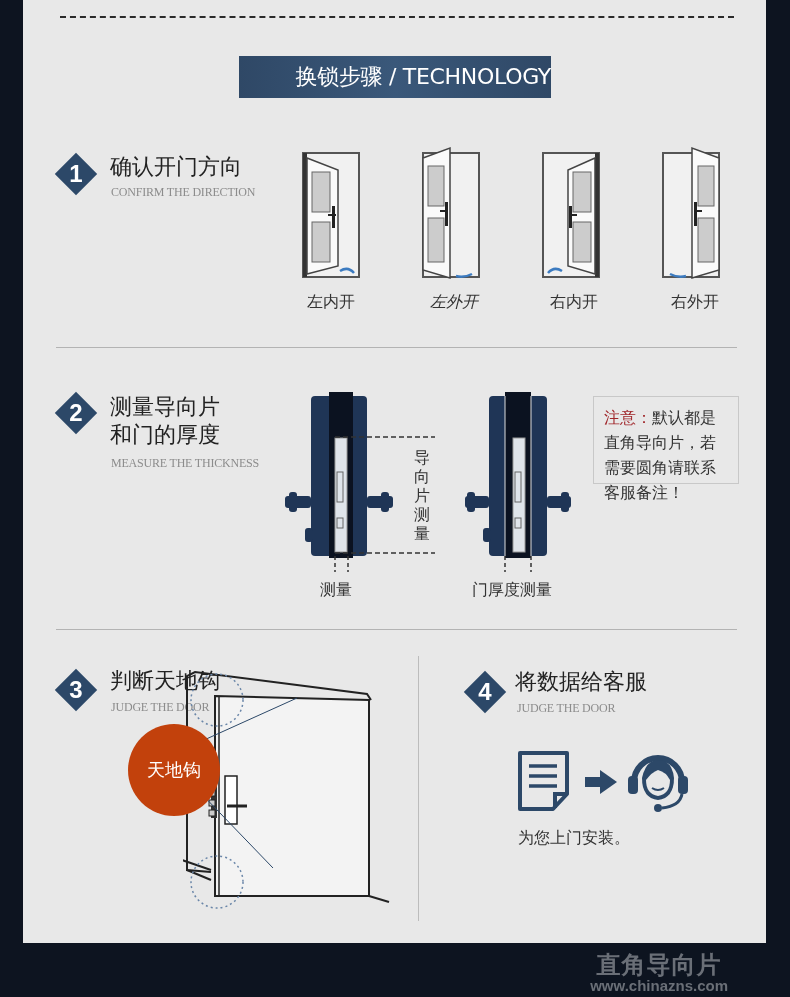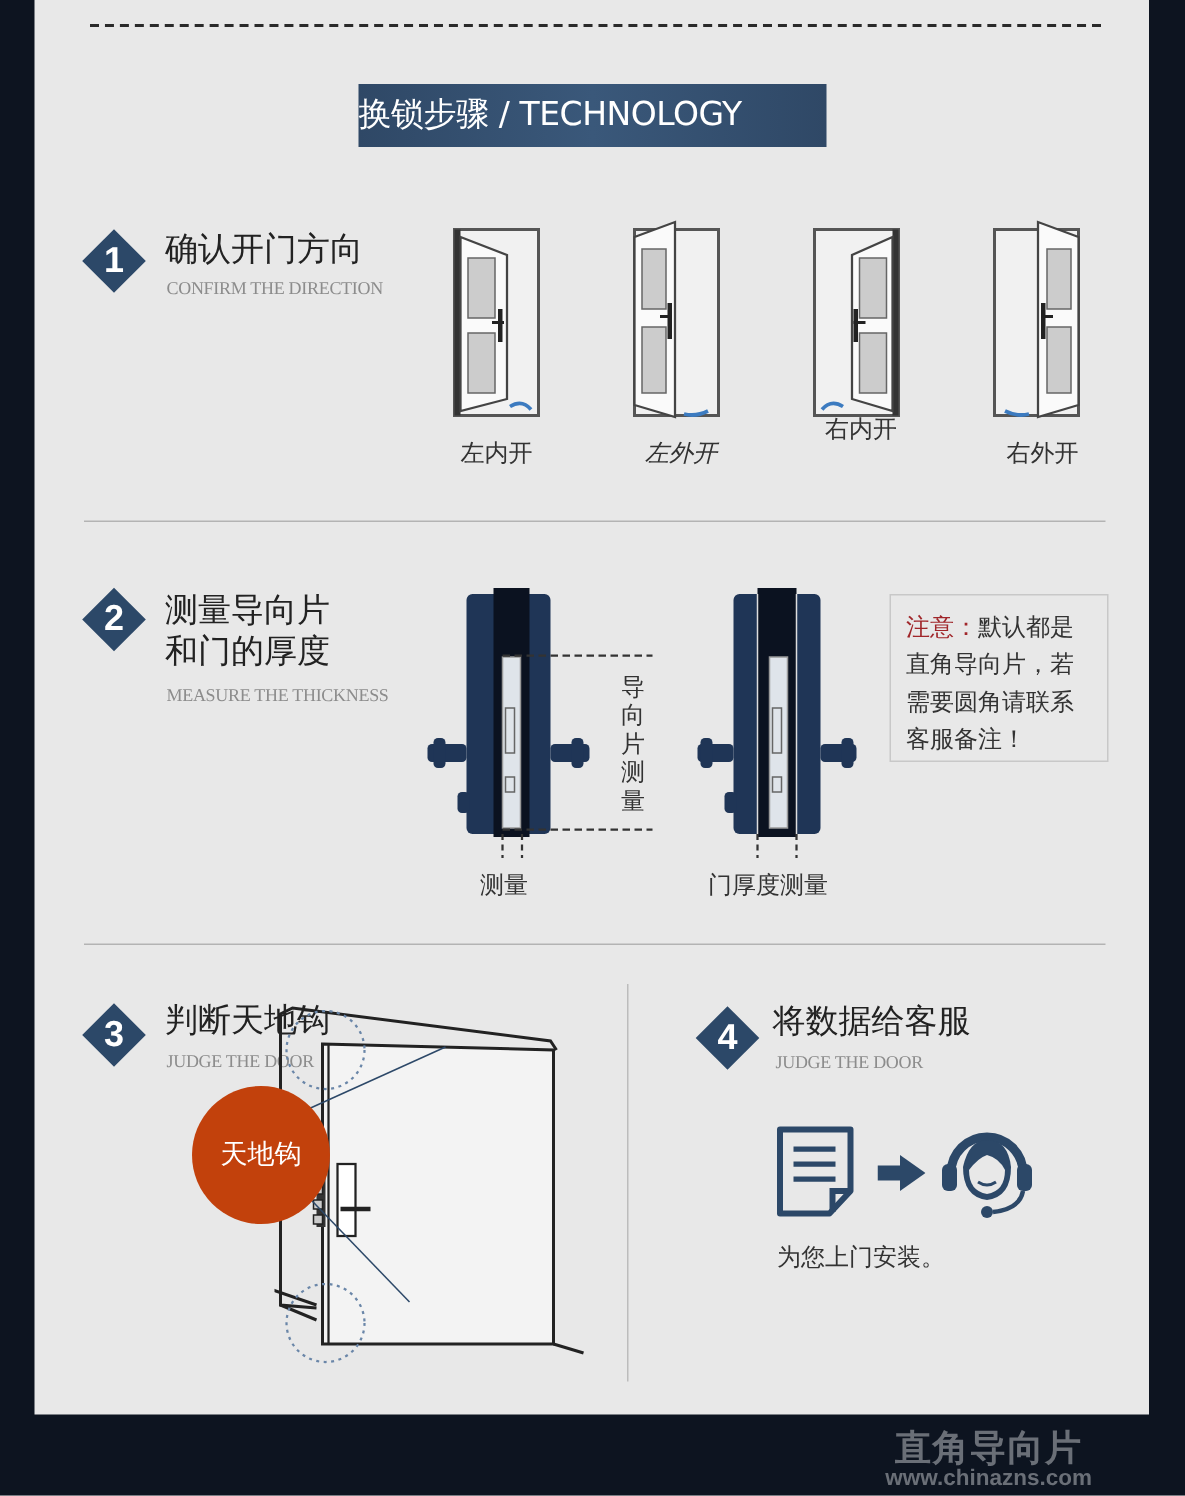--- a/index.html
+++ b/index.html
@@ -3,27 +3,27 @@
 <meta charset="utf-8">
 <style>
   * { box-sizing: border-box; margin: 0; padding: 0; }
   html, body { width: 790px; height: 997px; overflow: hidden; }
   body { background: #0d1420; font-family: "DejaVu Sans", "Liberation Sans", sans-serif; position: relative; }
   .panel { position: absolute; left: 23px; top: 0; width: 743px; height: 943px; background: #e8e8e8; }
   .abs { position: absolute; }
   .dash-top { left: 37px; top: 16px; width: 674px; height: 0; border-top: 2px dashed #2a2a2a; }
   .hr { height: 0; border-top: 1px solid #b3b3b3; }
   .vr { width: 0; border-left: 1px solid #bcbcbc; }
-  .banner { left: 216px; top: 56px; width: 312px; height: 42px; background: linear-gradient(90deg,#2f4866,#3a587a 50%,#2f4866); color: #fff; font-size: 22px; line-height: 42px; text-align: left; letter-spacing: -0.3px; }
+  .banner { left: 216px; top: 56px; width: 312px; height: 42px; background: linear-gradient(90deg,#2f4866,#3a587a 50%,#2f4866); color: #fff; font-size: 22px; line-height: 42px; text-align: right; letter-spacing: -0.3px; }
   .diamond { width: 30px; height: 30px; background: #2c4868; transform: rotate(45deg); }
   .num { width: 42px; height: 42px; color: #fff; font-weight: bold; font-size: 24px; line-height: 42px; text-align: center; font-family: "Liberation Sans", sans-serif; }
   .step-title { font-size: 22px; color: #222; line-height: 28px; }
   .step-sub { font-size: 12px; color: #8c8c8c; font-family: Liberation Serif, serif; letter-spacing: -0.2px; }
   .door-label { font-size: 16px; color: #333; text-align: center; width: 80px; }
-  .note { left: 570px; top: 396px; width: 146px; height: 112px; border: 1px solid #c8c8c8; padding: 8px 10px; font-size: 16px; line-height: 25px; color: #333; }
+  .note { left: 570px; top: 396px; width: 146px; height: 88px; border: 1px solid #c8c8c8; padding: 8px 10px; font-size: 16px; line-height: 25px; color: #333; }
   .note .red { color: #a0262a; }
   .lbl { font-size: 16px; color: #333; }
   .circle { width: 92px; height: 92px; border-radius: 50%; background: #c2410c; color: #fff; font-size: 18px; text-align: center; line-height: 92px; }
   .desc { font-size: 16px; color: #333; line-height: 24px; }
   .watermark { right: 62px; top: 952px; text-align: center; color: #6a6f77; }
   .watermark .cn { font-size: 24px; font-weight: bold; letter-spacing: 1px; line-height: 26px; }
   .watermark .url { font-size: 15px; font-weight: bold; font-family: "Liberation Sans", sans-serif; line-height: 16px; }
 </style>
 </head>
 <body>
@@ -73,21 +73,21 @@
       <rect x="3" y="3" width="56" height="124" fill="#f1f1f1" stroke="#555" stroke-width="2"></rect>
       <rect x="55" y="3" width="4" height="124" fill="#333"></rect>
       <polygon points="55,8 28,20 28,116 55,124" fill="#fafafa" stroke="#444" stroke-width="1.5"></polygon>
       <rect x="33" y="22" width="18" height="40" fill="#ccc" stroke="#666"></rect>
       <rect x="33" y="72" width="18" height="40" fill="#ccc" stroke="#666"></rect>
       <rect x="29" y="56" width="3" height="22" fill="#222"></rect>
         <rect x="29" y="64" width="8" height="2" fill="#222"></rect>
       <path d="M22 121 Q14 116 8 123" stroke="#3c7bc0" stroke-width="2.5" fill="none"></path>
     </svg>
   </div>
-  <div class="abs door-label" style="left:511px;top:276px;">右内开</div>
+  <div class="abs door-label" style="left:511px;top:292px;">右内开</div>
 
   <div class="abs" style="left:637px;top:146px;">
     <svg width="64" height="134" viewBox="0 0 64 134">
       <rect x="3" y="7" width="56" height="124" fill="#f1f1f1" stroke="#555" stroke-width="2"></rect>
       <polygon points="59,12 32,2 32,132 59,124" fill="#fafafa" stroke="#444" stroke-width="1.5"></polygon>
       <rect x="38" y="20" width="16" height="40" fill="#ccc" stroke="#666"></rect>
       <rect x="38" y="72" width="16" height="44" fill="#ccc" stroke="#666"></rect>
       <rect x="34" y="56" width="3" height="24" fill="#222"></rect>
         <rect x="34" y="64" width="8" height="2" fill="#222"></rect>
       <path d="M10 128 Q18 132 26 130" stroke="#3c7bc0" stroke-width="2.5" fill="none"></path>

